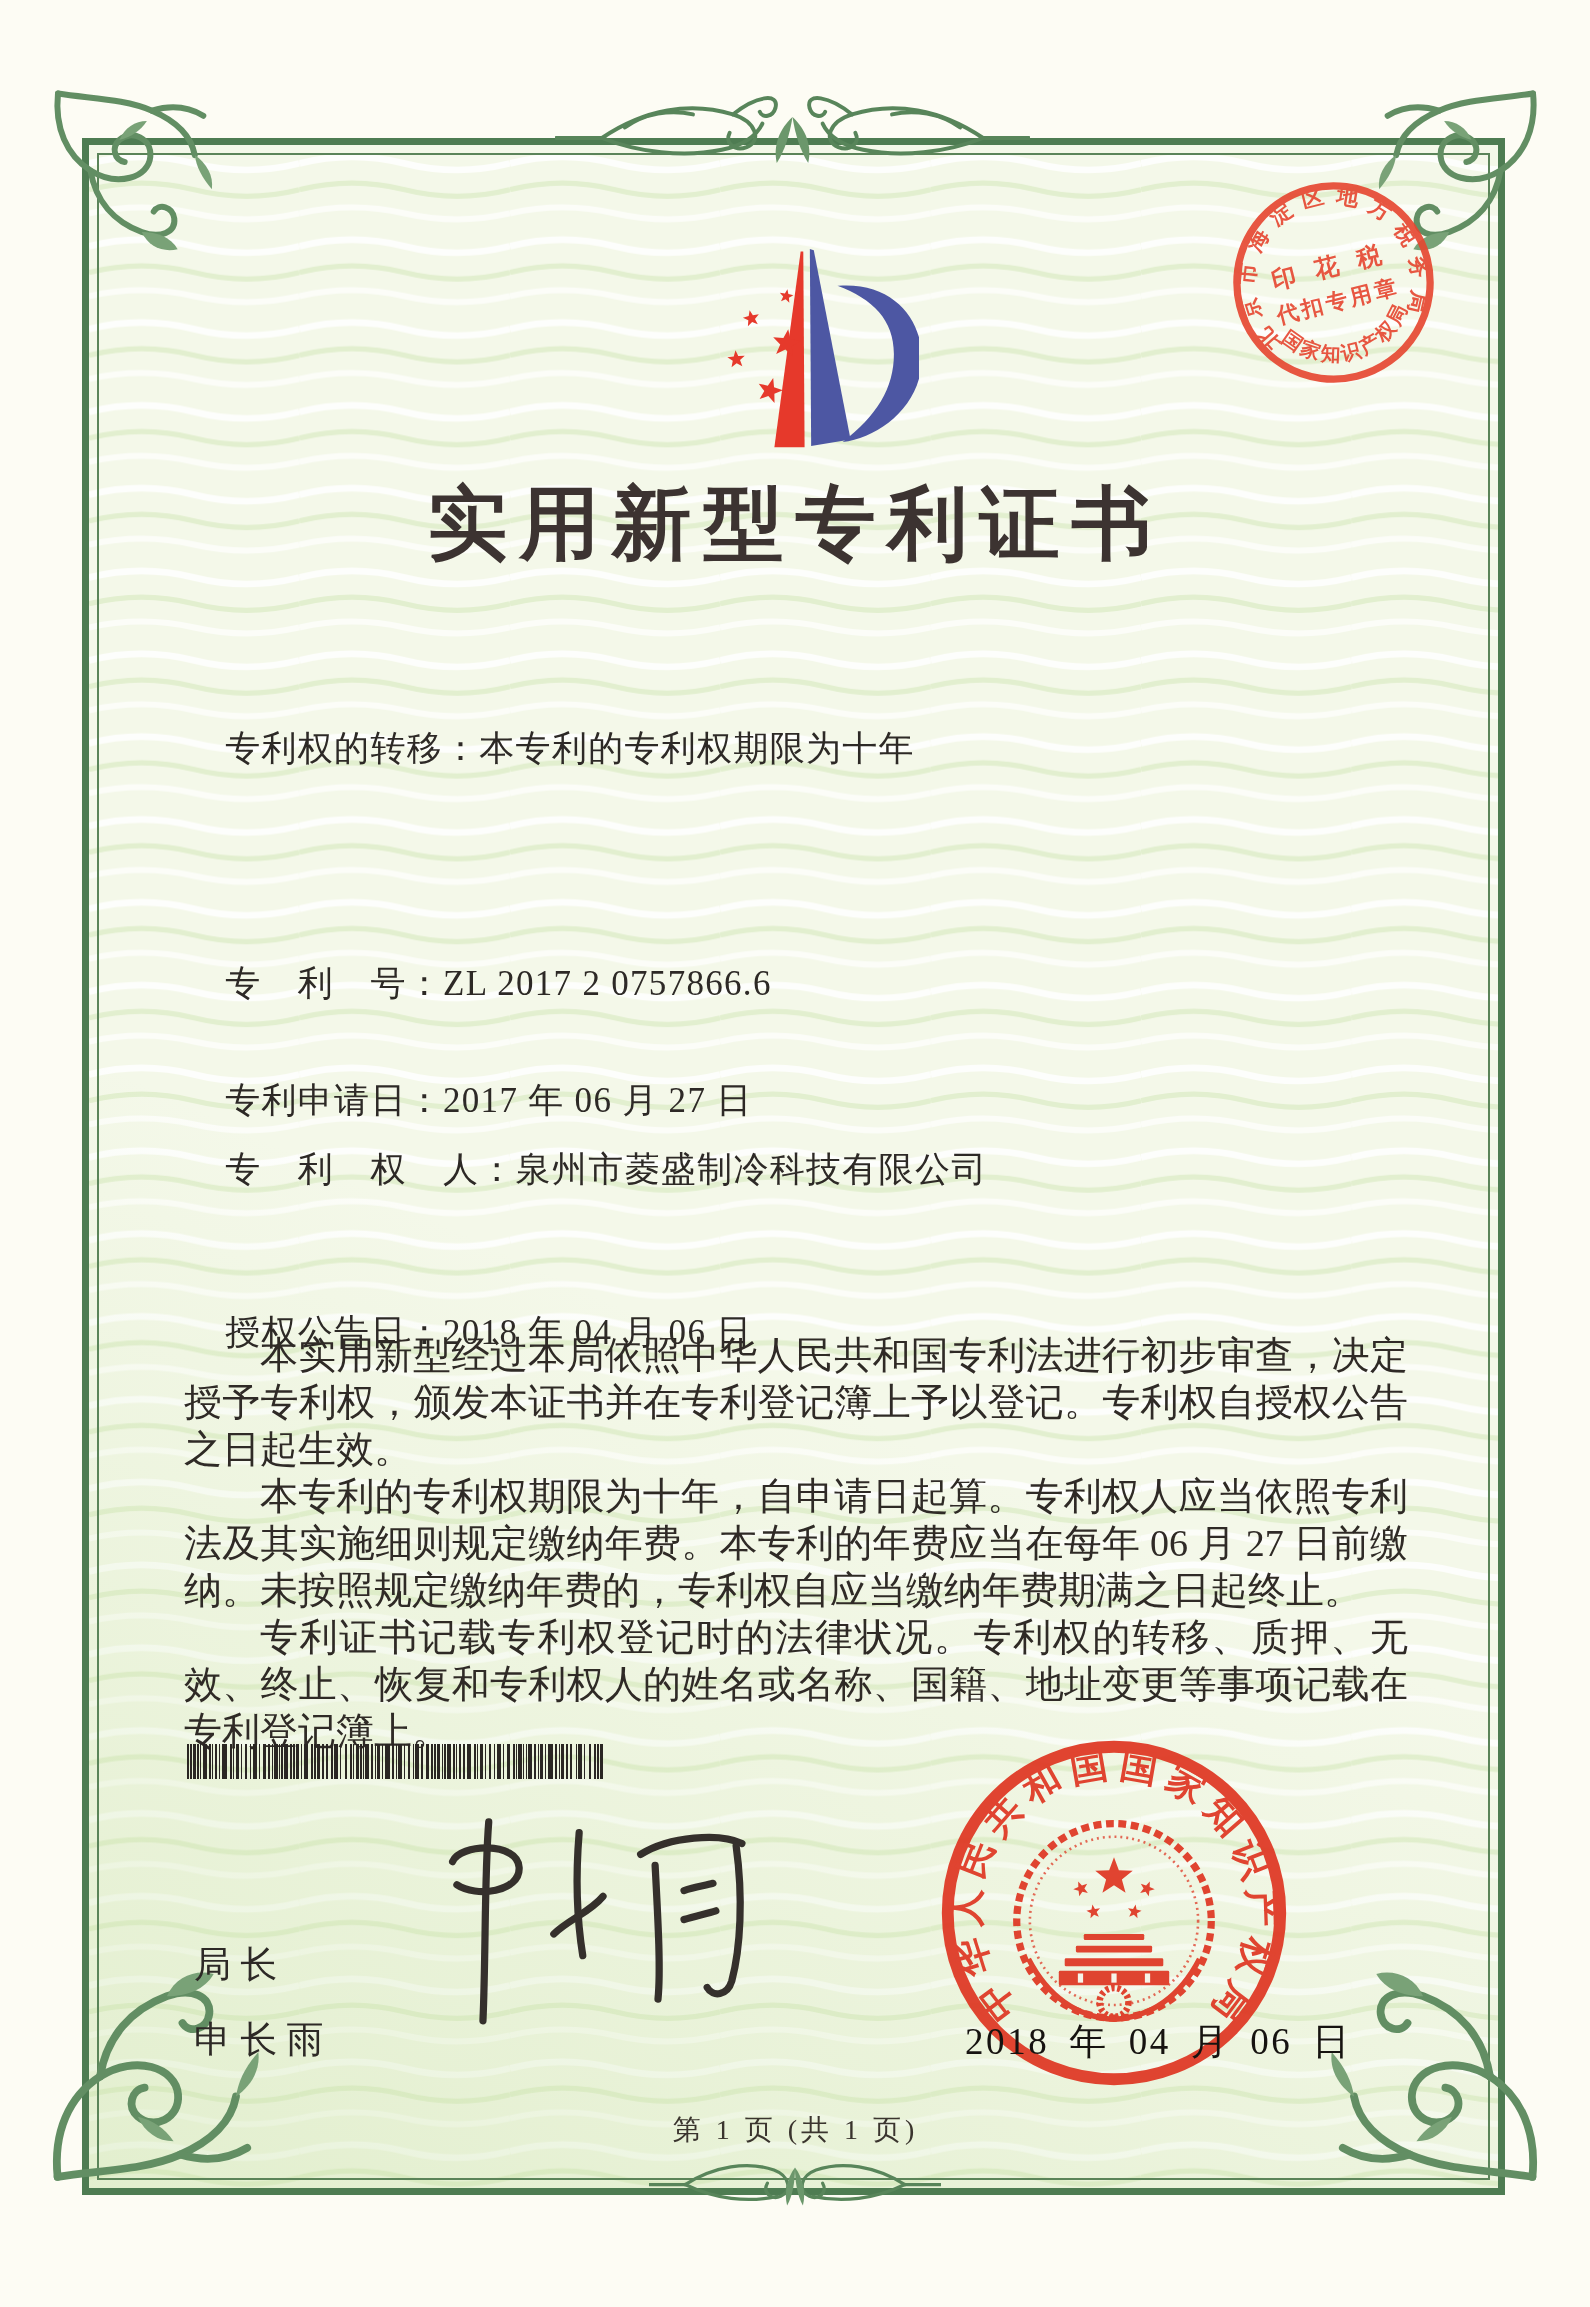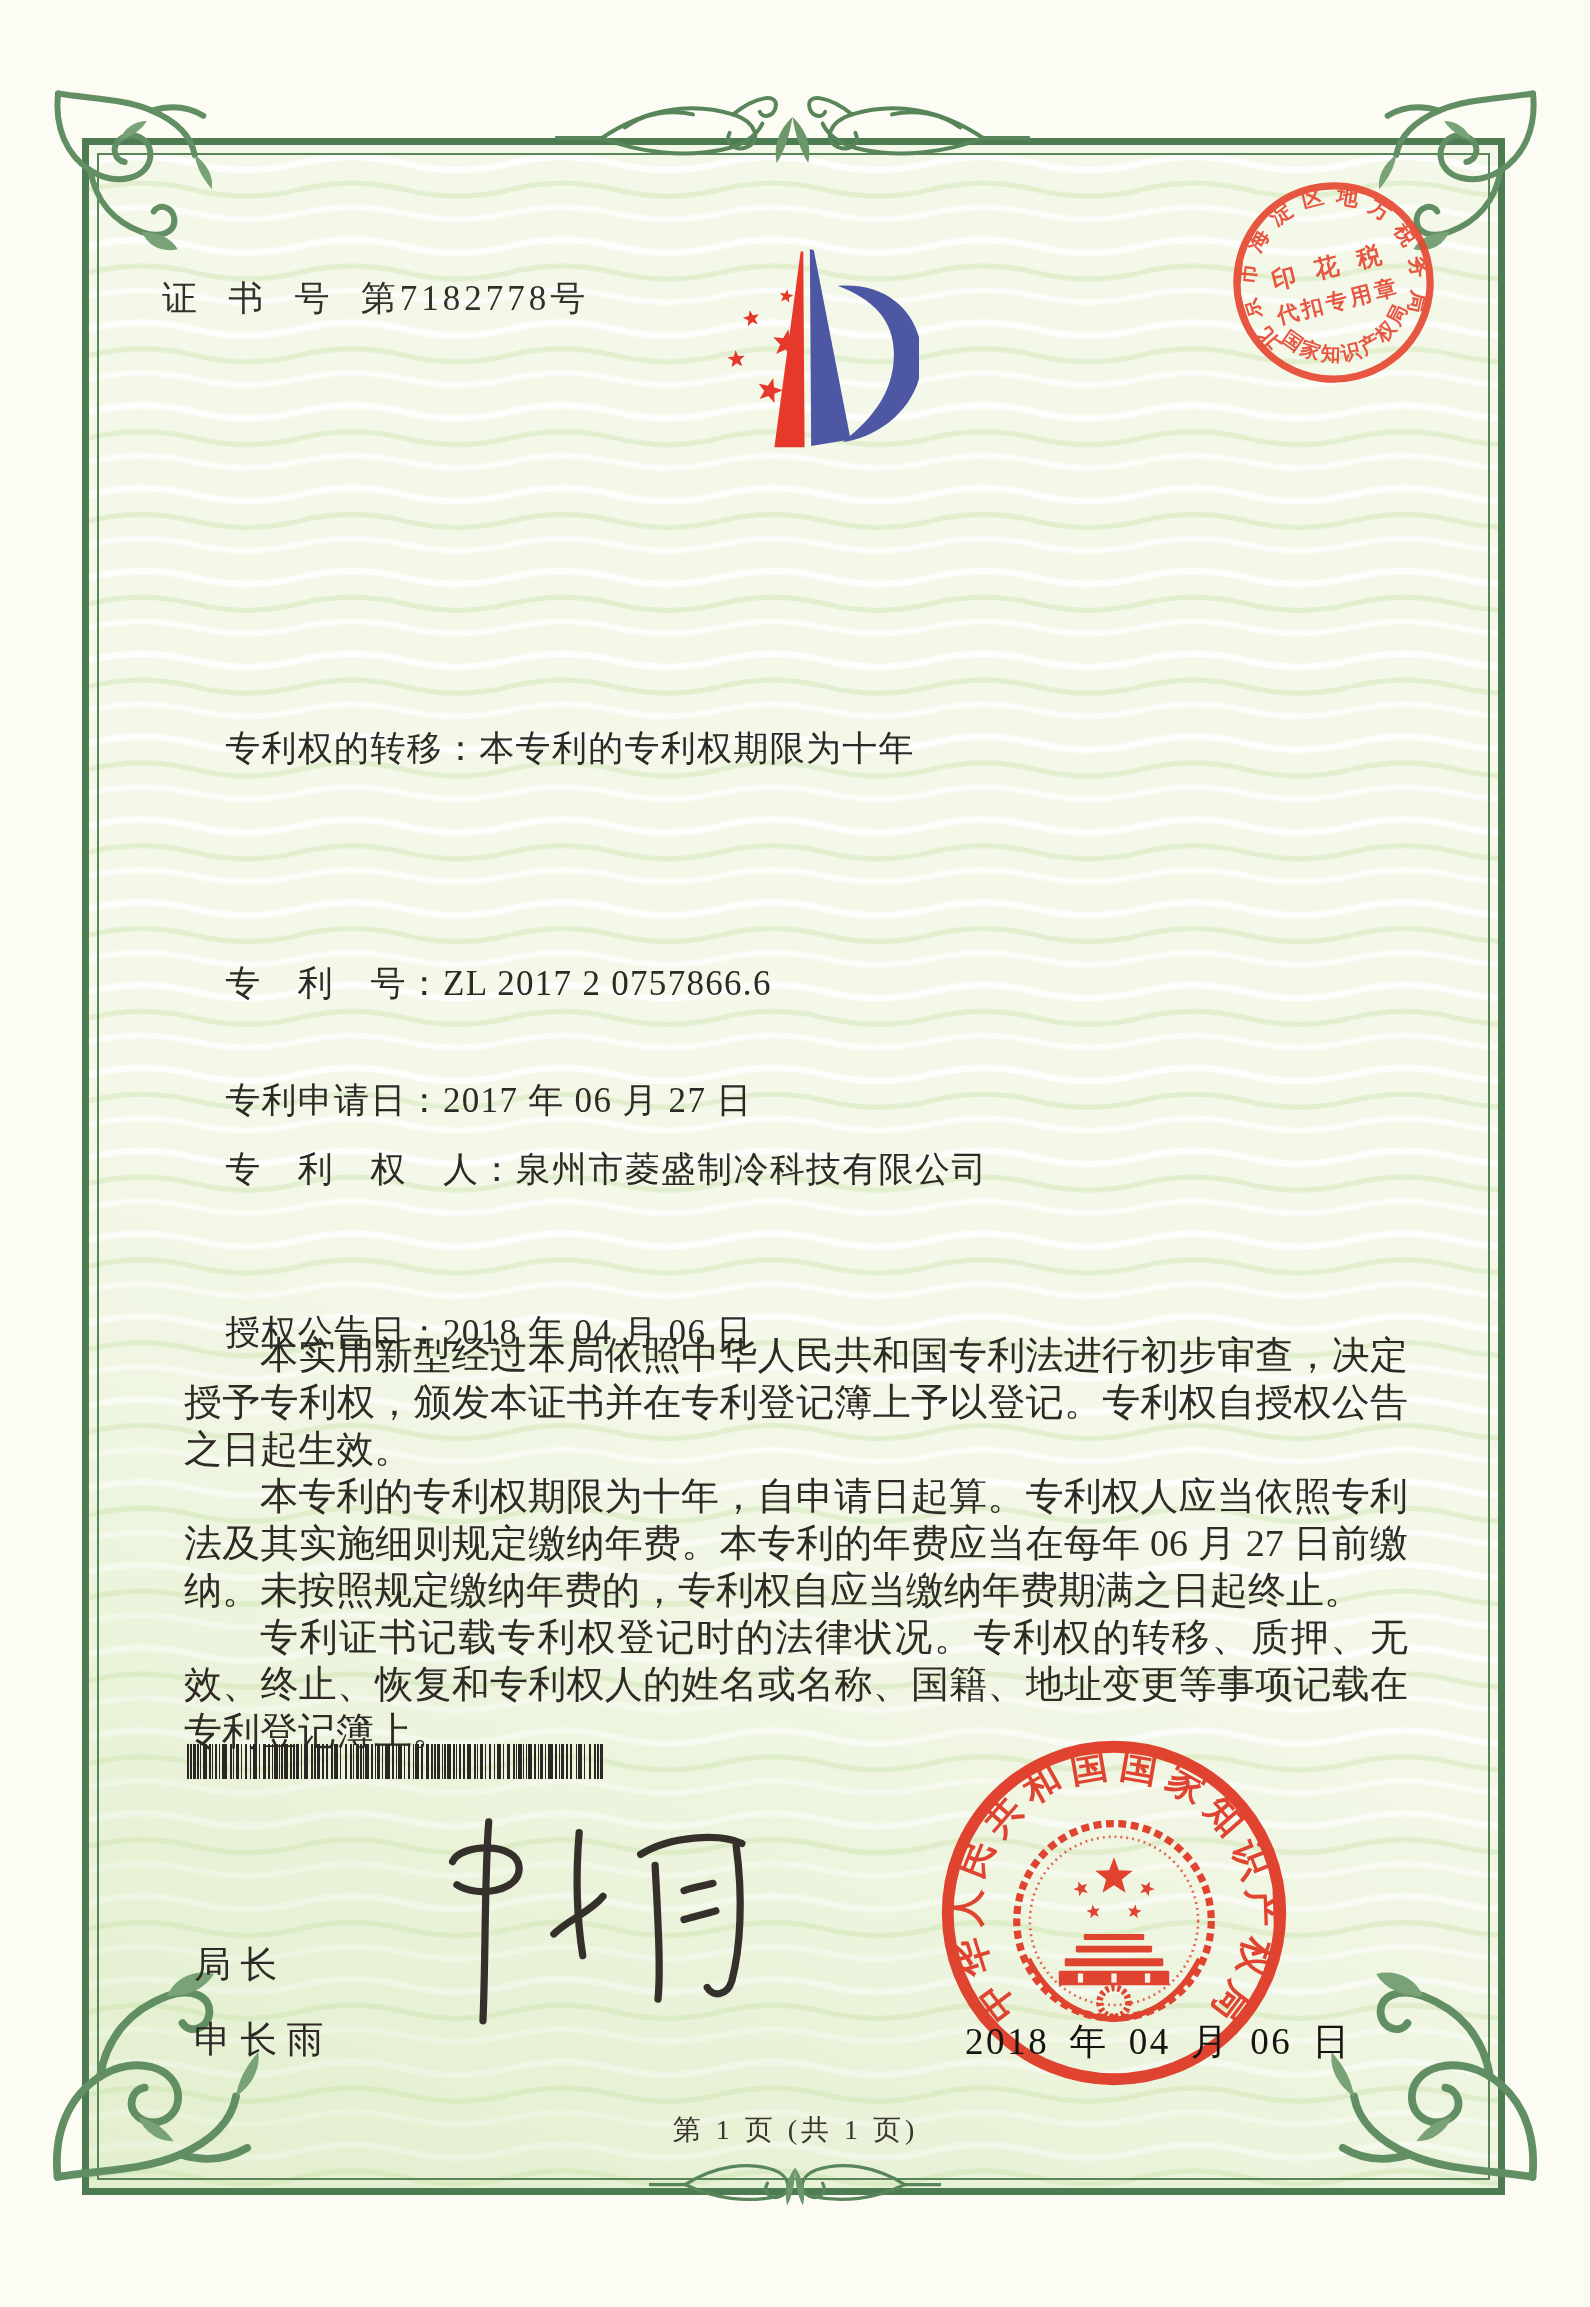--- a/index.html
+++ b/index.html
@@ -98,21 +98,20 @@
     <g id="obl" fill="none" stroke="#58855a" stroke-width="5" stroke-linecap="round">
       <path d="M0,66 H55"></path>
       <path d="M55,66 C100,38 150,30 190,44 C214,53 218,76 200,84 C186,90 172,78 180,64"></path>
       <path d="M55,66 C100,88 150,94 195,84"></path>
     </g>
     <use href="#obl" transform="translate(444,0) scale(-1,1)"></use>
     <path fill="#6b976b" d="M222,40 C210,56 205,78 210,98 C219,82 222,60 222,40 Z"></path>
     <path fill="#6b976b" d="M222,40 C234,56 239,78 234,98 C225,82 222,60 222,40 Z"></path>
   </svg>
 
-  <div class="cert-no">证 书 号 第7182778号</div>
 
   <svg class="logo" viewBox="0 0 330 335">
     <polygon points="150,10 154,10 156,308 110,308" fill="#e6392b"></polygon>
     <polygon points="164,6 170,8 226,296 166,306" fill="#4d57a3"></polygon>
     <path d="M208,62 C296,56 340,120 334,184 C327,250 266,294 214,300 C266,260 292,218 292,166 C292,114 260,82 206,62 Z" fill="#4d57a3"></path>
     <g id="logo-stars" fill="#e6392b">
         <polygon points="129.9,67.2 131.3,74.8 138.9,76.5 132.1,80.2 132.8,87.9 127.2,82.5 120.1,85.6 123.4,78.6 118.3,72.8 126.0,73.8"></polygon>
         <polygon points="72.3,99.3 77.2,107.0 86.3,105.5 80.4,112.6 84.7,120.7 76.1,117.3 69.7,123.9 70.3,114.7 62.1,110.6 70.9,108.3"></polygon>
         <polygon points="131.1,128.2 134.4,143.4 149.7,146.2 136.3,154.1 138.3,169.4 126.7,159.2 112.7,165.8 118.9,151.6 108.2,140.4 123.7,141.8"></polygon>
         <polygon points="50.8,160.1 55.0,169.0 64.9,168.5 57.7,175.3 61.2,184.6 52.5,179.9 44.8,186.0 46.6,176.3 38.4,170.9 48.1,169.6"></polygon>
@@ -143,20 +142,21 @@
           <text x="170.00000000000003" y="288" transform="rotate(360 170.00000000000003 288)" text-anchor="middle" font-size="30">识</text>
           <text x="203.1845563101244" y="283.2377376253172" transform="rotate(343.6666666666667 203.1845563101244 283.2377376253172)" text-anchor="middle" font-size="30">产</text>
           <text x="233.69057763827854" y="269.33534275424034" transform="rotate(327.3333333333333 233.69057763827854 269.33534275424034)" text-anchor="middle" font-size="30">权</text>
           <text x="259.05573046628706" y="247.41496542087987" transform="rotate(311 259.05573046628706 247.41496542087987)" text-anchor="middle" font-size="30">局</text>
         </g>
       <text x="170" y="158" text-anchor="middle" font-size="37" font-weight="bold" letter-spacing="10">印 花 税</text>
       <text x="170" y="210" text-anchor="middle" font-size="33" font-weight="bold" letter-spacing="5">代扣专用章</text>
     </g>
   </svg>
 
+  <div class="title">实用新型专利证书</div>
 
   <div class="field" style="top:685px">
     <span>专利权的转移：</span><span>本专利的专利权期限为十年</span>
   </div>
   <div class="field" style="top:920px">
     <span>专　利　号：</span><span>ZL 2017 2 0757866.6</span>
   </div>
   <div class="field" style="top:1037px">
     <span>专利申请日：</span><span>2017 年 06 月 27 日</span>
   </div>

